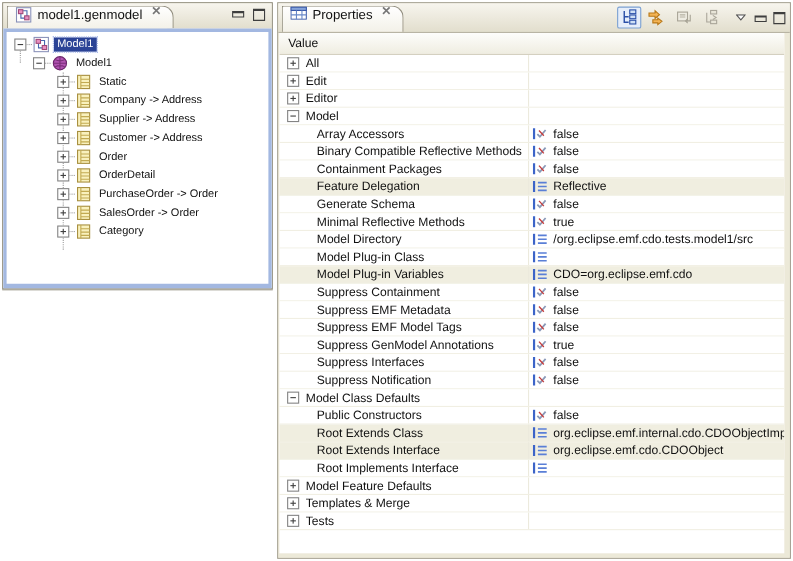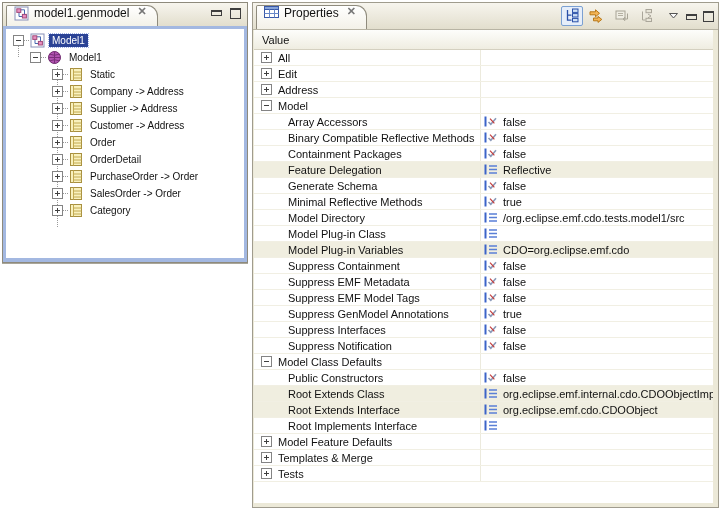--- a/index.html
+++ b/index.html
@@ -292,21 +292,21 @@
             <div class="prow cat">
               <div class="pcell">
                 <span class="ebox plus"></span>
                 <span class="plabel">Edit</span>
               </div>
               <div class="vcell"></div>
             </div>
             <div class="prow cat">
               <div class="pcell">
                 <span class="ebox plus"></span>
-                <span class="plabel">Address</span>
+                <span class="plabel">Editor</span>
               </div>
               <div class="vcell"></div>
             </div>
             <div class="prow cat">
               <div class="pcell">
                 <span class="ebox minus"></span>
                 <span class="plabel">Model</span>
               </div>
               <div class="vcell"></div>
             </div>

